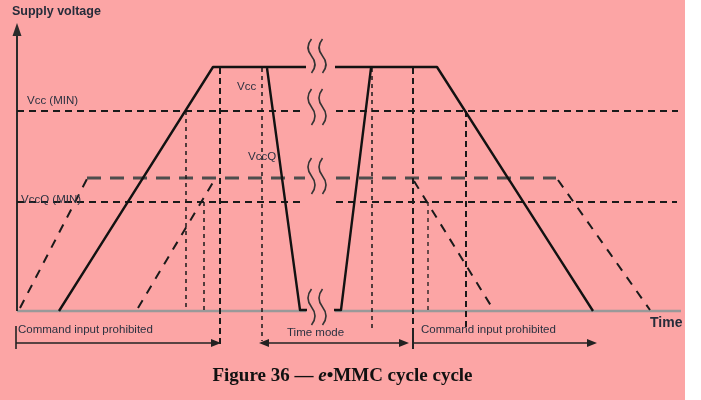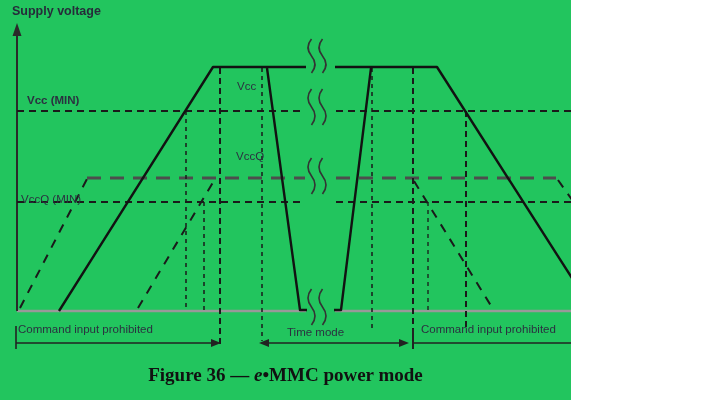--- a/index.html
+++ b/index.html
@@ -1,19 +1,19 @@
 <!DOCTYPE html>
 <html><head>
 <meta charset="utf-8">
 <style>
   html,body{margin:0;padding:0;background:#ffffff;}
   .fig{
     position:relative;
-    width:571px;height:400px;
-    background:#22c55e;
+    width:685px;height:400px;
+    background:#fca5a5;
     font-family:"Liberation Sans",sans-serif;
     overflow:hidden;
   }
   .fig svg{position:absolute;left:0;top:0;}
   .lbl{
     position:absolute;
     font-size:11.5px;
     color:#2b3140;
     white-space:nowrap;
     line-height:1.1;
@@ -108,33 +108,33 @@
       <polygon points="409,343 399,339 399,347" stroke="none"></polygon>
 
       <line x1="413" y1="329" x2="413" y2="349" stroke-width="2"></line>
       <line x1="413" y1="343" x2="589" y2="343" stroke-width="1.4"></line>
       <polygon points="597,343 587,339 587,347" stroke="none"></polygon>
     </g>
   </svg>
 
   <div class="lbl big" style="left:12px;top:5px;">Supply voltage</div>
 
-  <div class="lbl" style="left:27px;top:94px;font-weight:bold;">Vcc (MIN)</div>
+  <div class="lbl" style="left:27px;top:94px;">Vcc (MIN)</div>
 
   <div class="lbl" style="left:237px;top:45px;margin-top:35px;">Vcc</div>
 
-  <div class="lbl" style="left:236px;top:150px;">VccQ</div>
+  <div class="lbl" style="left:248px;top:150px;">VccQ</div>
 
   <div class="lbl" style="left:21px;top:186px;margin-top:7px;">VccQ (MIN)</div>
 
   <div class="lbl" style="left:18px;top:323px;">Command input prohibited</div>
 
   <div class="lbl" style="left:287px;top:326px;">Time mode</div>
 
   <div class="lbl" style="left:421px;top:323px;">Command input prohibited</div>
 
   <div class="lbl time" style="left:650px;top:315px;">Time</div>
 
   <div class="caption">
-    <span>Figure 36 — </span><span class="em">e</span><span>•MMC power mode</span>
+    <span>Figure 36 — </span><span class="em">e</span><span>•MMC cycle cycle</span>
   </div>
 
 </div>
 
 </body></html>

